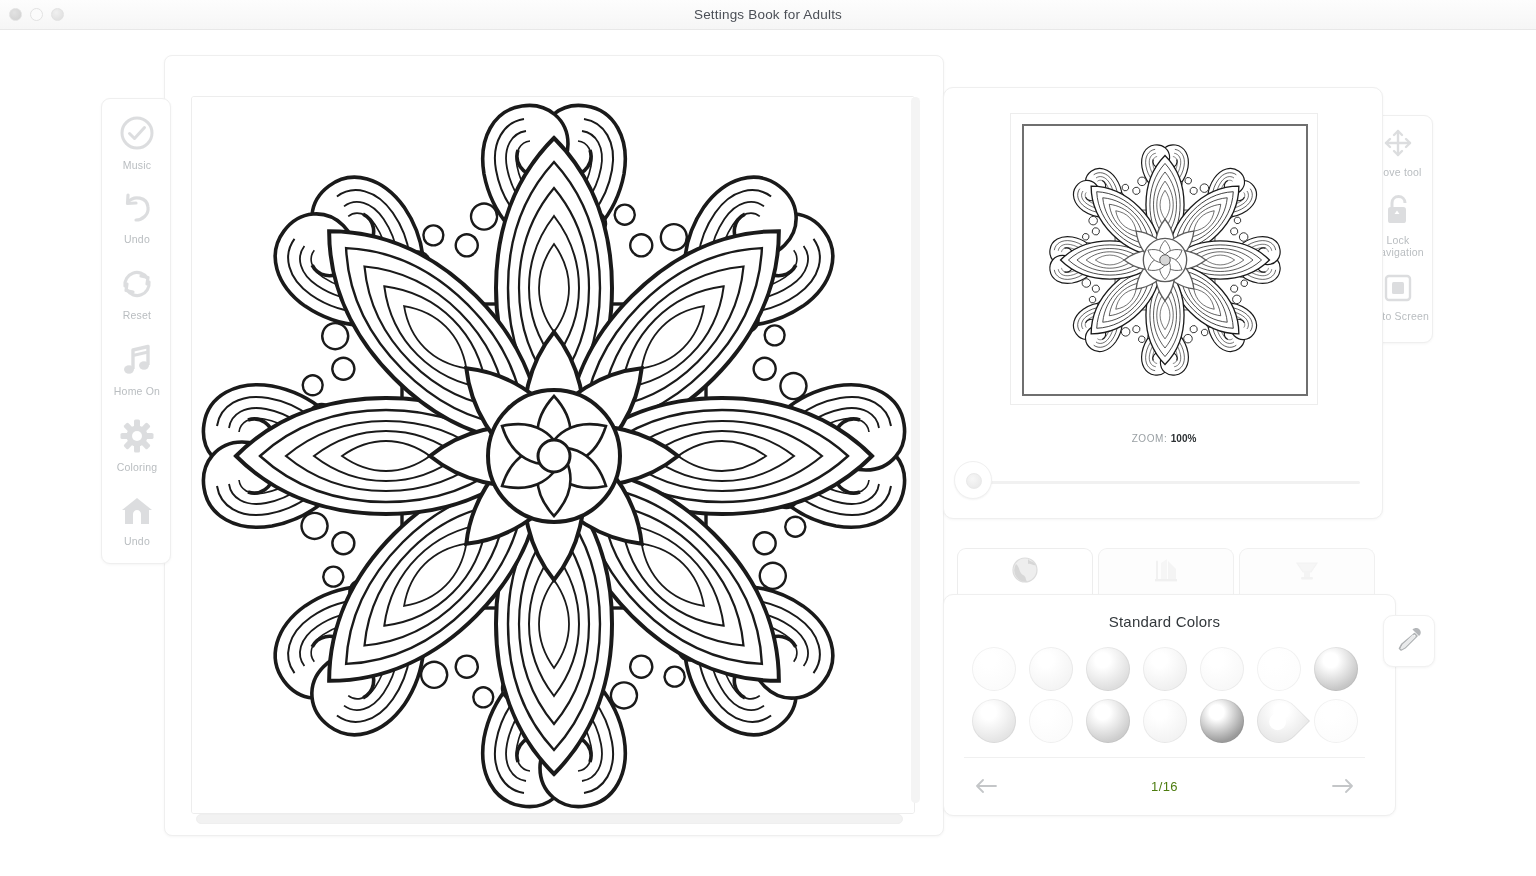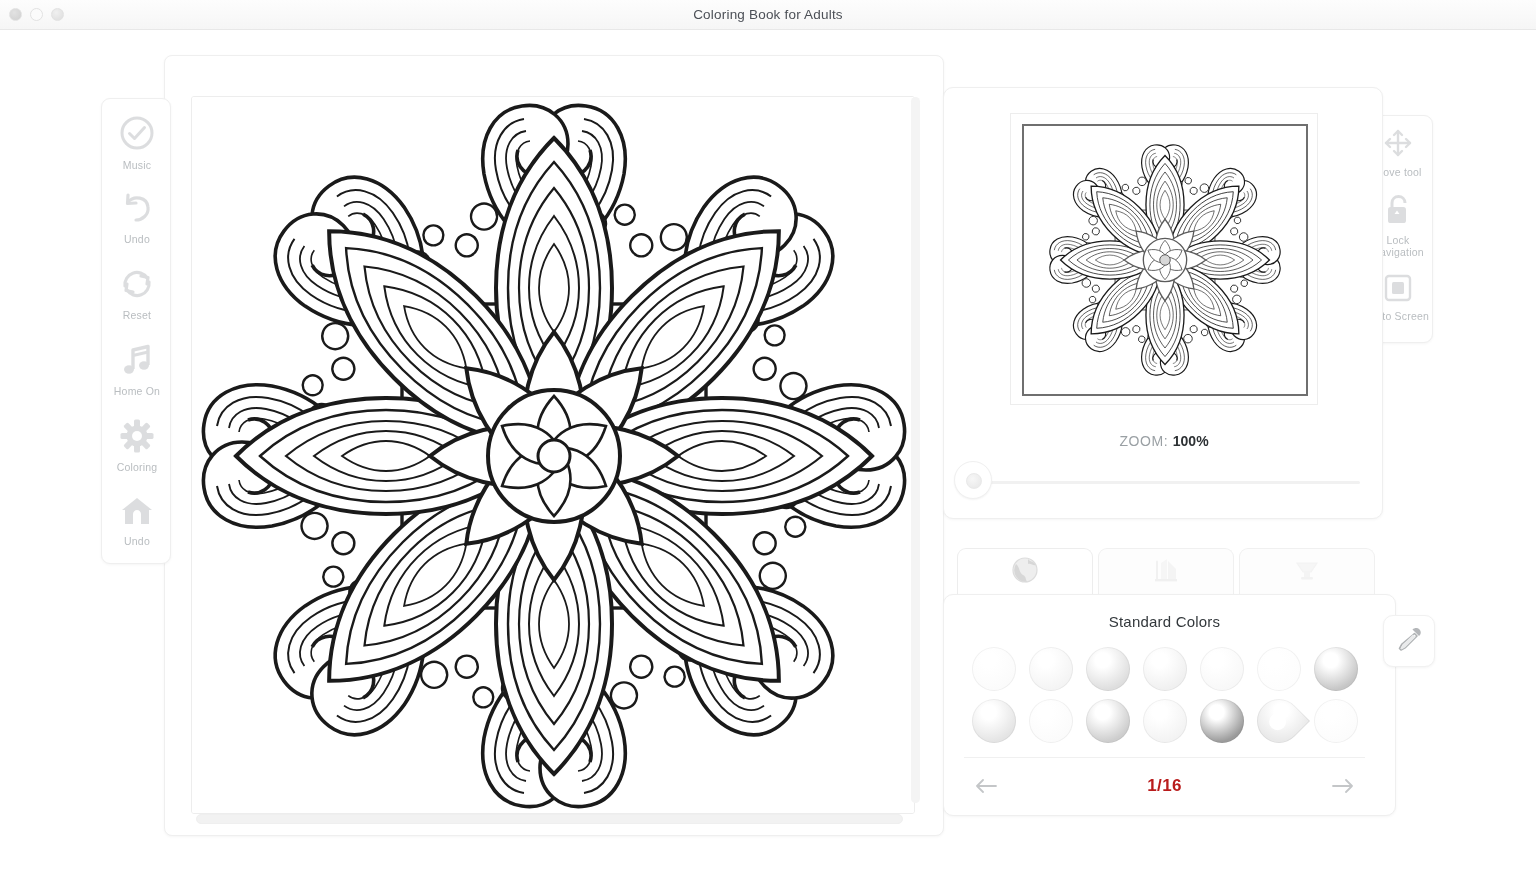--- a/index.html
+++ b/index.html
@@ -79,21 +79,21 @@
     position: absolute; left: 66px; top: 25px; width: 308px; height: 292px;
     background: #fff; border: 1px solid #ededed;
   }
   #nav-thumb-box {
     position: absolute; left: 11px; top: 10px; width: 286px; height: 272px;
     border: 2px solid #6f6f6f; background: #fff; overflow: hidden;
   }
   #nav-thumb-box svg { display: block; }
   #zoom-label {
     position: absolute; left: 0; top: 345px; width: 440px; text-align: center;
-    font-size: 14px; color: #9aa0a4; letter-spacing: .6px;
+    font-size: 10px; color: #9aa0a4; letter-spacing: .6px;
   }
   #zoom-label b { color: #2d3134; font-weight: bold; letter-spacing: 0; }
   #zoom-slider-track {
     position: absolute; left: 24px; top: 393px; width: 392px; height: 3px;
     background: #f1f1f1; border-radius: 2px;
   }
   #zoom-slider-knob {
     position: absolute; left: 14px; top: 373px; width: 38px; height: 38px;
     border-radius: 50%; border: 1px solid #f0f0f0; background: #fff;
     box-shadow: 0 1px 2px rgba(0,0,0,.05);
@@ -139,40 +139,40 @@
     border-radius: 50%; background: #ffffff;
   }
   #pal-divider {
     position: absolute; left: 20px; top: 162px; width: 401px; height: 1px; background: #f0f0f0;
   }
   #pal-nav {
     position: absolute; left: 20px; top: 168px; width: 401px; height: 46px;
     display: flex; align-items: center; justify-content: space-between;
   }
   #pal-nav .arrow { width: 44px; display: flex; justify-content: center; cursor: pointer; opacity: .45; }
-  #pal-count { font-size: 17px; color: #b91c1c; letter-spacing: .4px; font-weight: bold; }
+  #pal-count { font-size: 13px; color: #4d7c0f; letter-spacing: .4px; }
 
   #eyedropper {
     position: absolute; left: 1383px; top: 615px; width: 52px; height: 52px;
     background: #fff; border: 1px solid #f1f1f1; border-radius: 10px;
     box-shadow: 0 1px 3px rgba(0,0,0,.05);
     display: flex; align-items: center; justify-content: center; cursor: pointer;
   }
   #eyedropper svg { opacity: .55; }
 </style>
 </head>
 <body>
 
 <div id="titlebar">
   <div class="lights">
     <div class="light l1"></div>
     <div class="light l2"></div>
     <div class="light l3"></div>
   </div>
-  <div class="title">Coloring Book for Adults</div>
+  <div class="title">Settings Book for Adults</div>
 </div>
 
 <div class="card" id="canvas-card">
   <div id="canvas-inner">
     <svg id="canvas-art" viewBox="0 0 724 718">
       <defs>
         <g id="petal-unit">
           <path d="M0,-150 C 42,-108 58,-54 58,0 C 58,54 42,108 0,150 C -42,108 -58,54 -58,0 C -58,-54 -42,-108 0,-150 Z" fill="#fff" stroke="#1a1a1a" stroke-width="4"></path>
           <path d="M0,-126 C 33,-90 46,-45 46,0 C 46,45 33,90 0,126 C -33,90 -46,45 -46,0 C -46,-45 -33,-90 0,-126 Z" fill="none" stroke="#1a1a1a" stroke-width="2.4"></path>
           <path d="M0,-100 C 25,-70 35,-35 35,0 C 35,35 25,70 0,100 C -25,70 -35,35 -35,0 C -35,-35 -25,-70 0,-100 Z" fill="none" stroke="#1a1a1a" stroke-width="2.2"></path>

